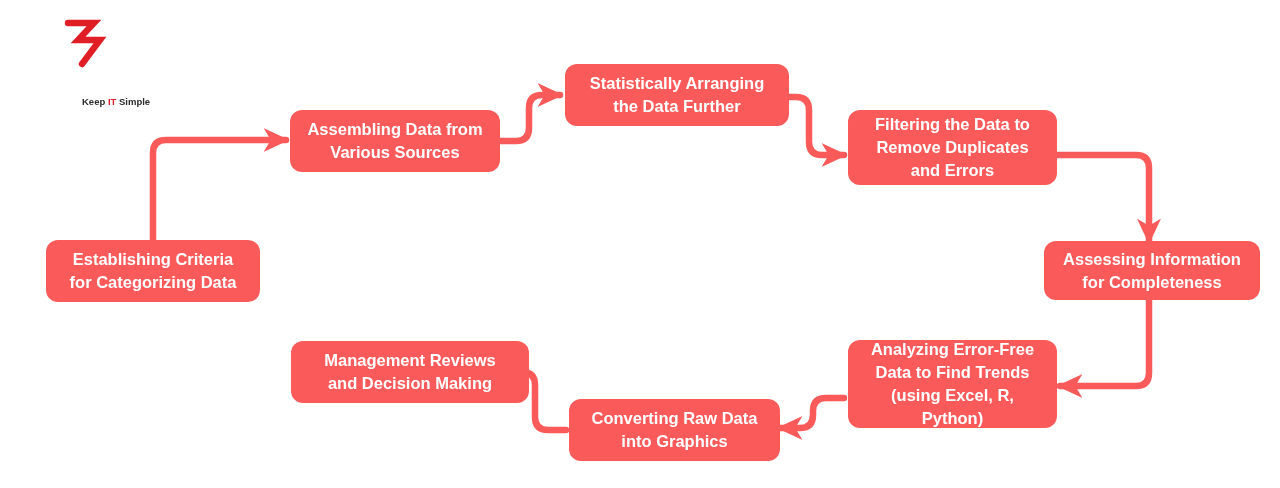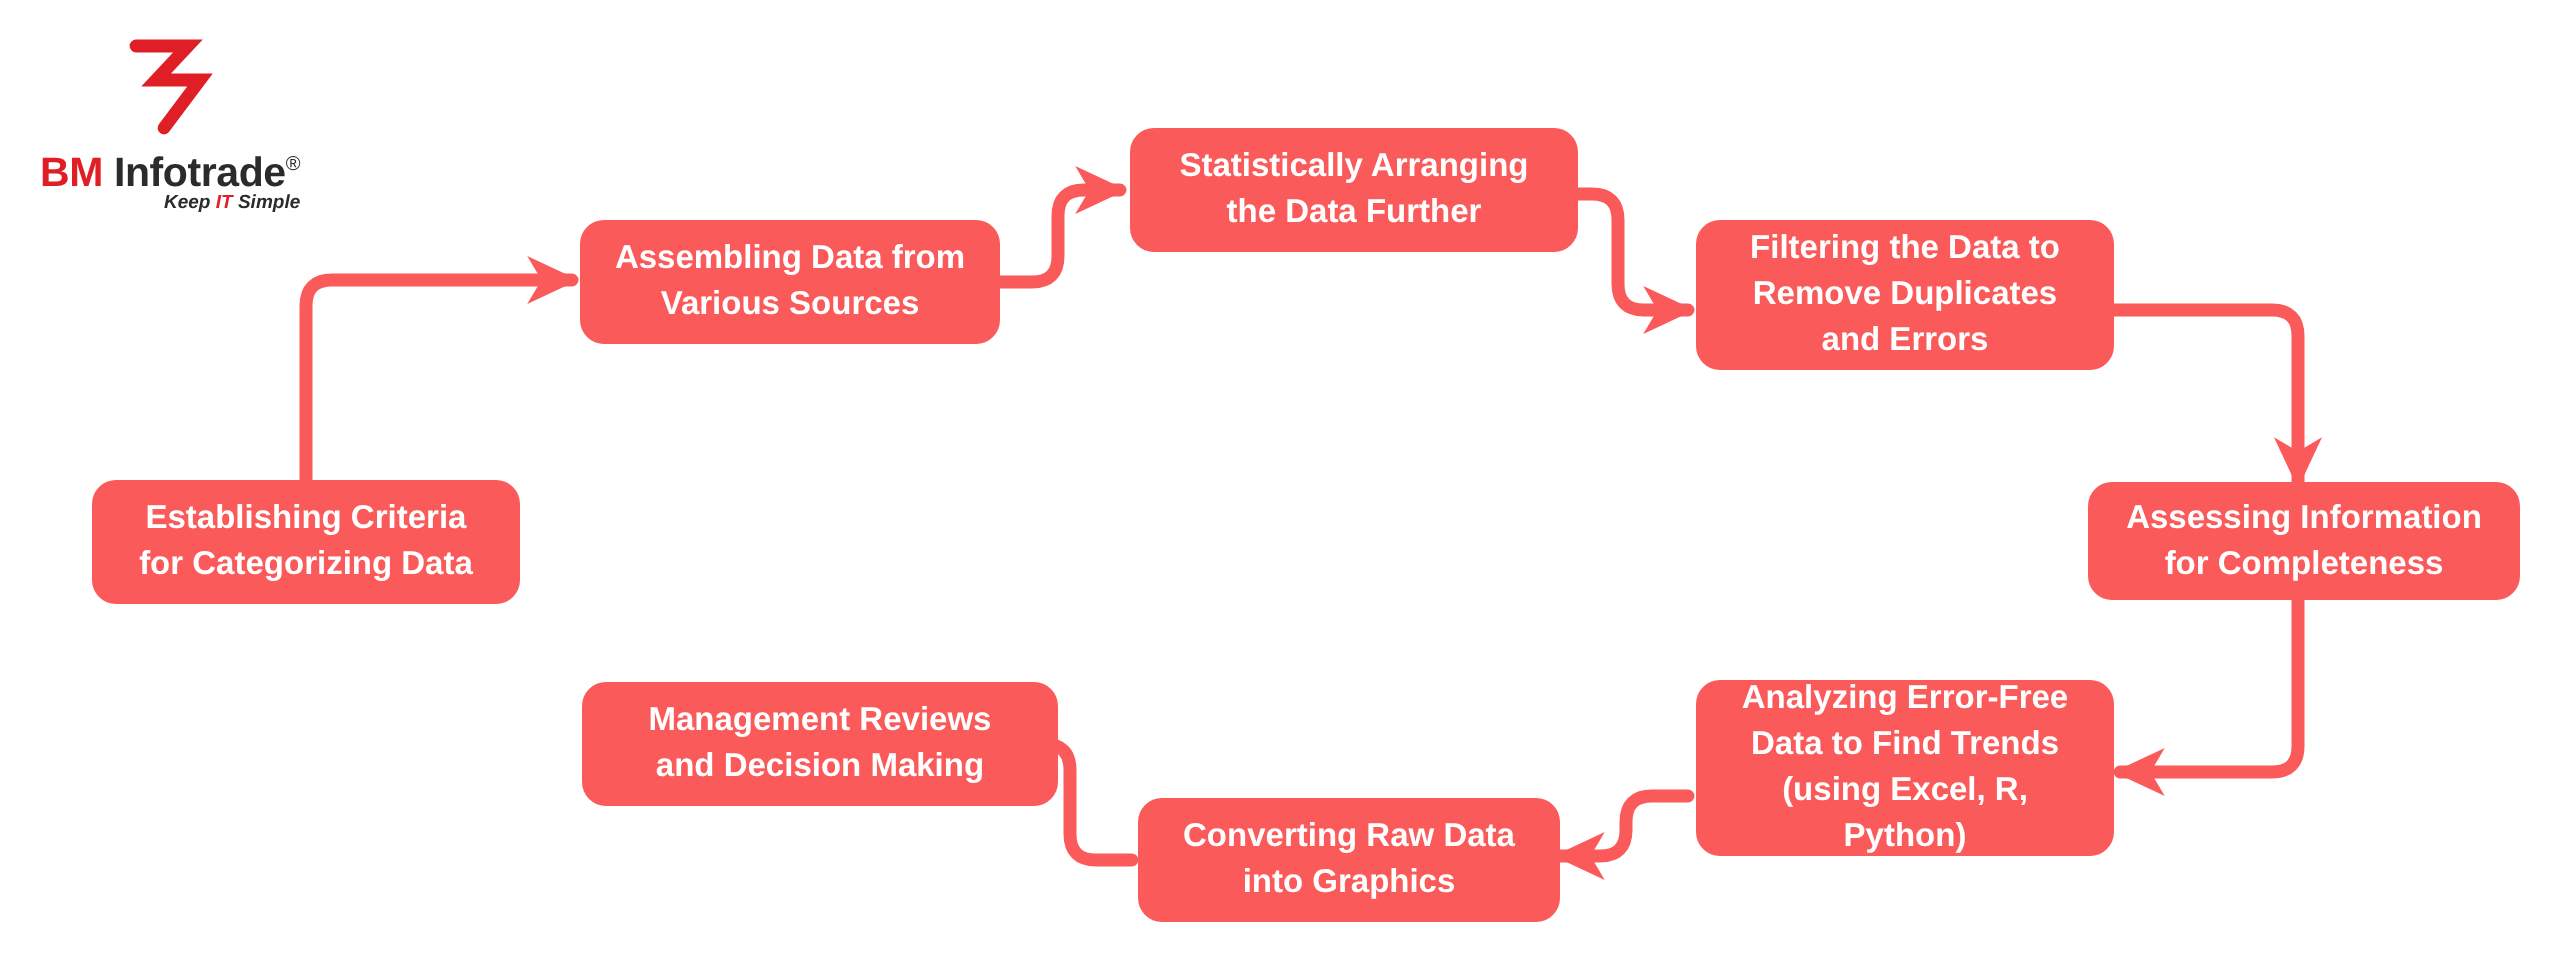--- a/index.html
+++ b/index.html
@@ -55,21 +55,20 @@
     color: #2B2B2B;
     font-size: 10px;
     vertical-align: super;
     font-weight: normal;
   }
   .logo-tagline {
     position: absolute;
     left: 62px;
     top: 82px;
     font-size: 9.5px;
-    font-style: italic;
     font-weight: bold;
     color: #2B2B2B;
     white-space: nowrap;
     line-height: 11px;
   }
   .tag-it { color: #E01E26; }
 
   
   .node {
     position: absolute;
@@ -114,23 +113,20 @@
     <path d="M 844 398 L 826 398 Q 813 398 813 411 L 813 415 Q 813 428 800 428 L 780 428"></path>
 
     <path d="M 566 430 L 548 430 Q 535 430 535 417 L 535 385 Q 535 372 522 372 L 502 372"></path>
   </g>
 </svg>
 
 <div class="logo">
   <svg class="logo-mark" viewBox="0 0 52 56">
     <path d="M10 9 L36 9 L20 26 L42 26 L24 50" fill="none" stroke="#E01E26" stroke-width="6.4" stroke-linejoin="miter" stroke-linecap="round"></path>
   </svg>
-  <div class="logo-wordmark">
-    <span class="logo-bm">BM</span><span class="logo-info"> Infotrade</span><span class="logo-reg">®</span>
-  </div>
   <div class="logo-tagline">
     <span>Keep </span><span class="tag-it">IT</span><span> Simple</span>
   </div>
 </div>
 
 <div class="node" id="n1" style="left:46px;  top:240px; width:214px; height:62px;">Establishing Criteria
 for Categorizing Data</div>
 
 <div class="node" id="n2" style="left:290px; top:110px; width:210px; height:62px;">Assembling Data from
 Various Sources</div>

